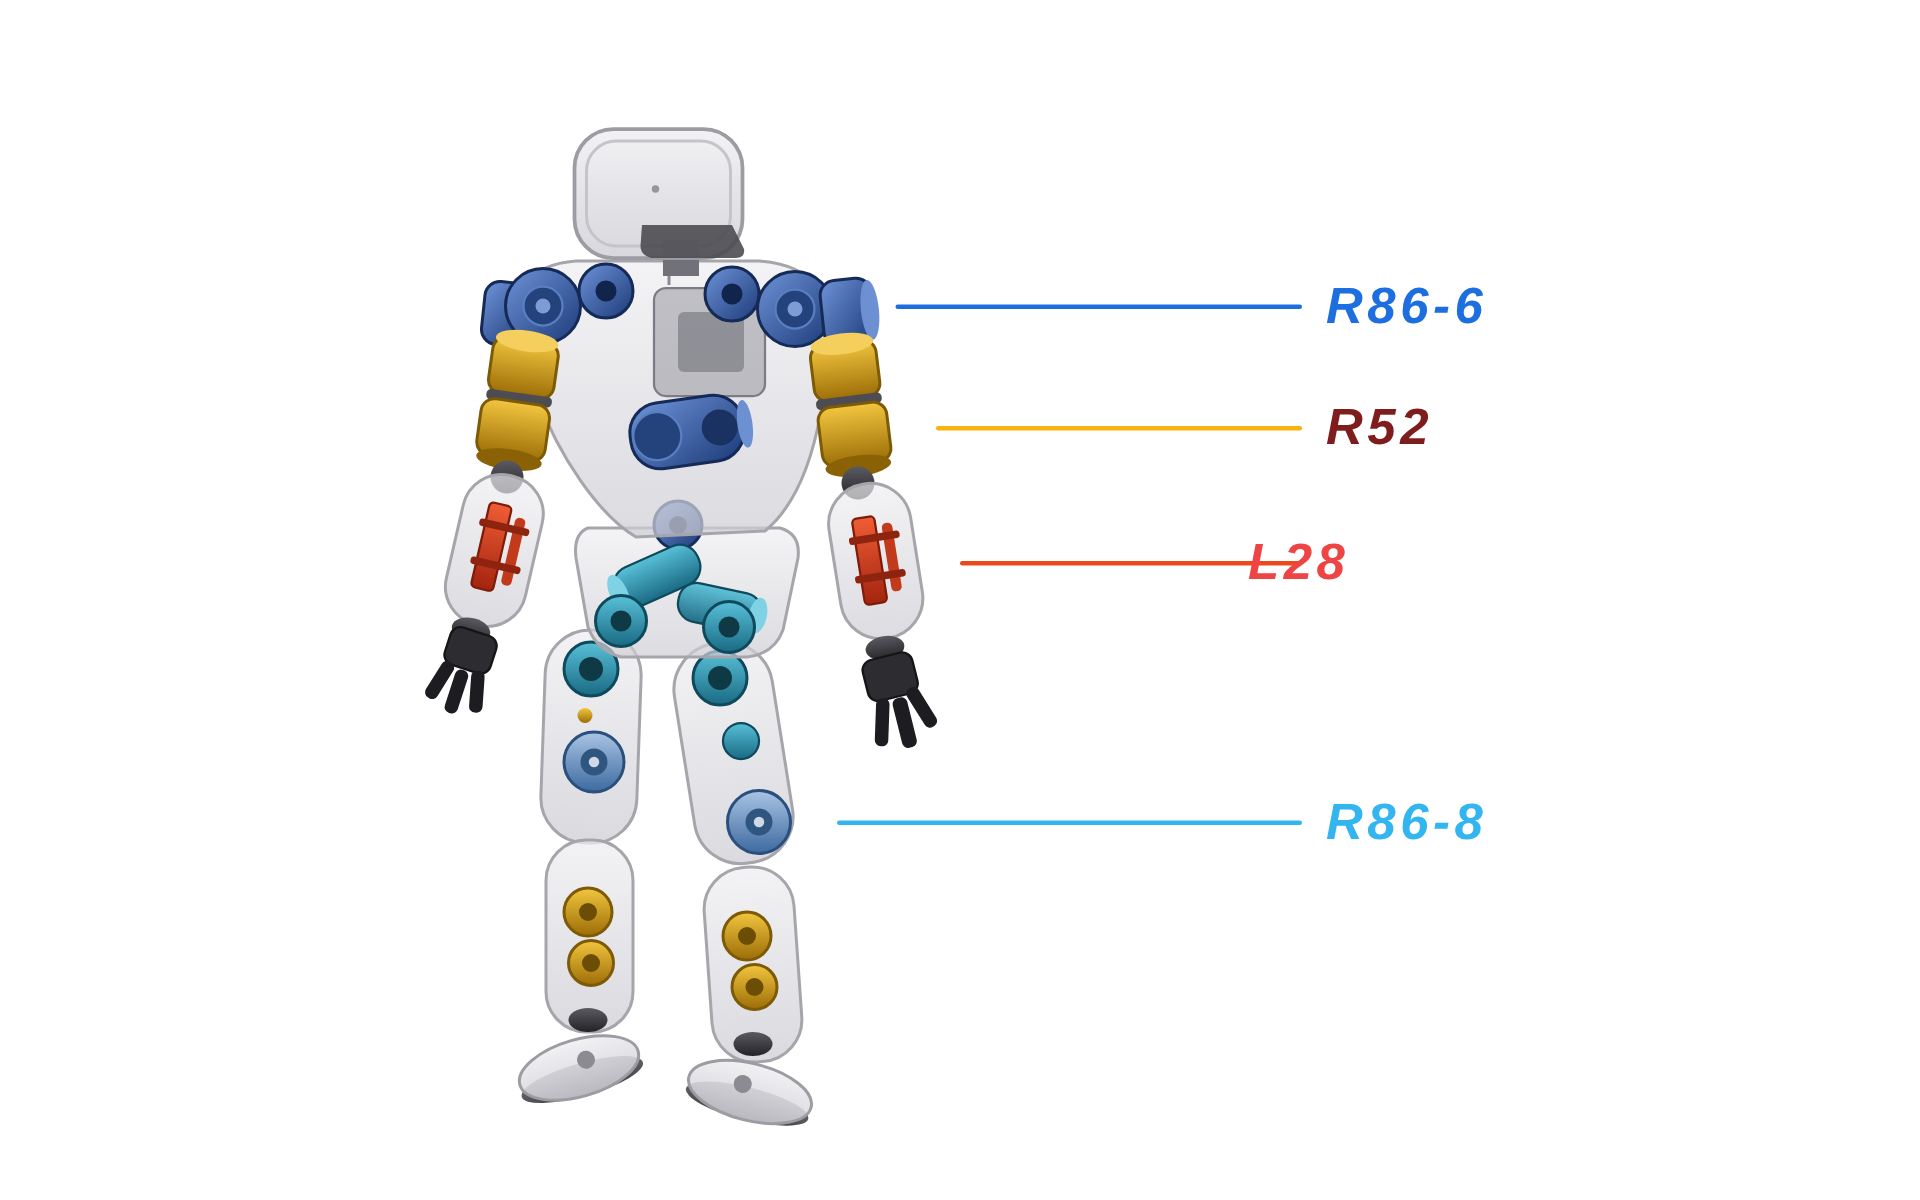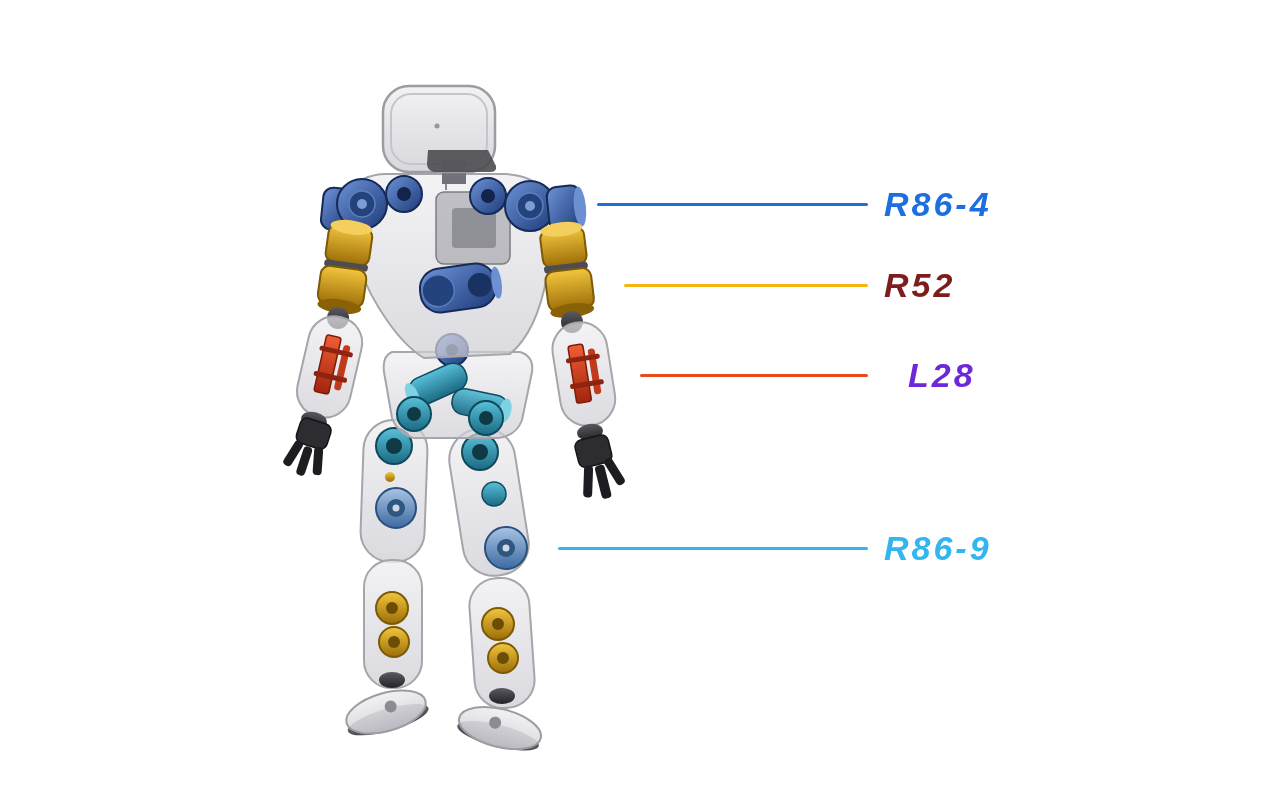--- a/index.html
+++ b/index.html
@@ -215,31 +215,31 @@
       <rect x="442" y="160" width="24" height="24" fill="#71717a"></rect>
       <rect x="383" y="86" width="112" height="86" rx="26" fill="url(#shell)" fill-opacity="0.8" stroke="#9c9ca2" stroke-width="2.5"></rect>
       <rect x="391" y="94" width="96" height="70" rx="20" fill="none" stroke="#c4c4ca" stroke-width="2"></rect>
       <circle cx="437" cy="126" r="2.5" fill="#96969c"></circle>
       <path d="M 428 150 L 488 150 L 496 166 Q 497 172 490 172 L 434 172 Q 427 170 427 164 Z" fill="#4b4b51" fill-opacity="0.9"></path>
     </g>
   </svg>
 
   <div>
     <div class="callout-line" style="left: 597px; top: 203px; width: 271px; background-color: rgb(29, 111, 224);"></div>
-    <div class="callout-label" style="left: 884px; top: 185px; color: rgb(29, 111, 224);">R86-4</div>
+    <div class="callout-label" style="left: 884px; top: 185px; color: rgb(29, 111, 224);">R86-6</div>
   </div>
 
   <div>
     <div class="callout-line" style="left: 624px; top: 284px; width: 244px; background-color: rgb(247, 180, 13);"></div>
     <div class="callout-label" style="left: 884px; top: 266px; color: #7f1d1d;">R52</div>
   </div>
 
   <div>
     <div class="callout-line" style="left: 640px; top: 374px; width: 228px; background-color: rgb(234, 74, 27);"></div>
-    <div class="callout-label" style="left: 908px; top: 356px; color: #6d28d9;">L28</div>
+    <div class="callout-label" style="left: 832px; top: 356px; color: #ef4444;">L28</div>
   </div>
 
   <div>
     <div class="callout-line" style="left: 558px; top: 547px; width: 310px; background-color: rgb(51, 181, 239);"></div>
-    <div class="callout-label" style="left: 884px; top: 529px; color: rgb(51, 181, 239);">R86-9</div>
+    <div class="callout-label" style="left: 884px; top: 529px; color: rgb(51, 181, 239);">R86-8</div>
   </div>
 
 </div>
 
 </body></html>

